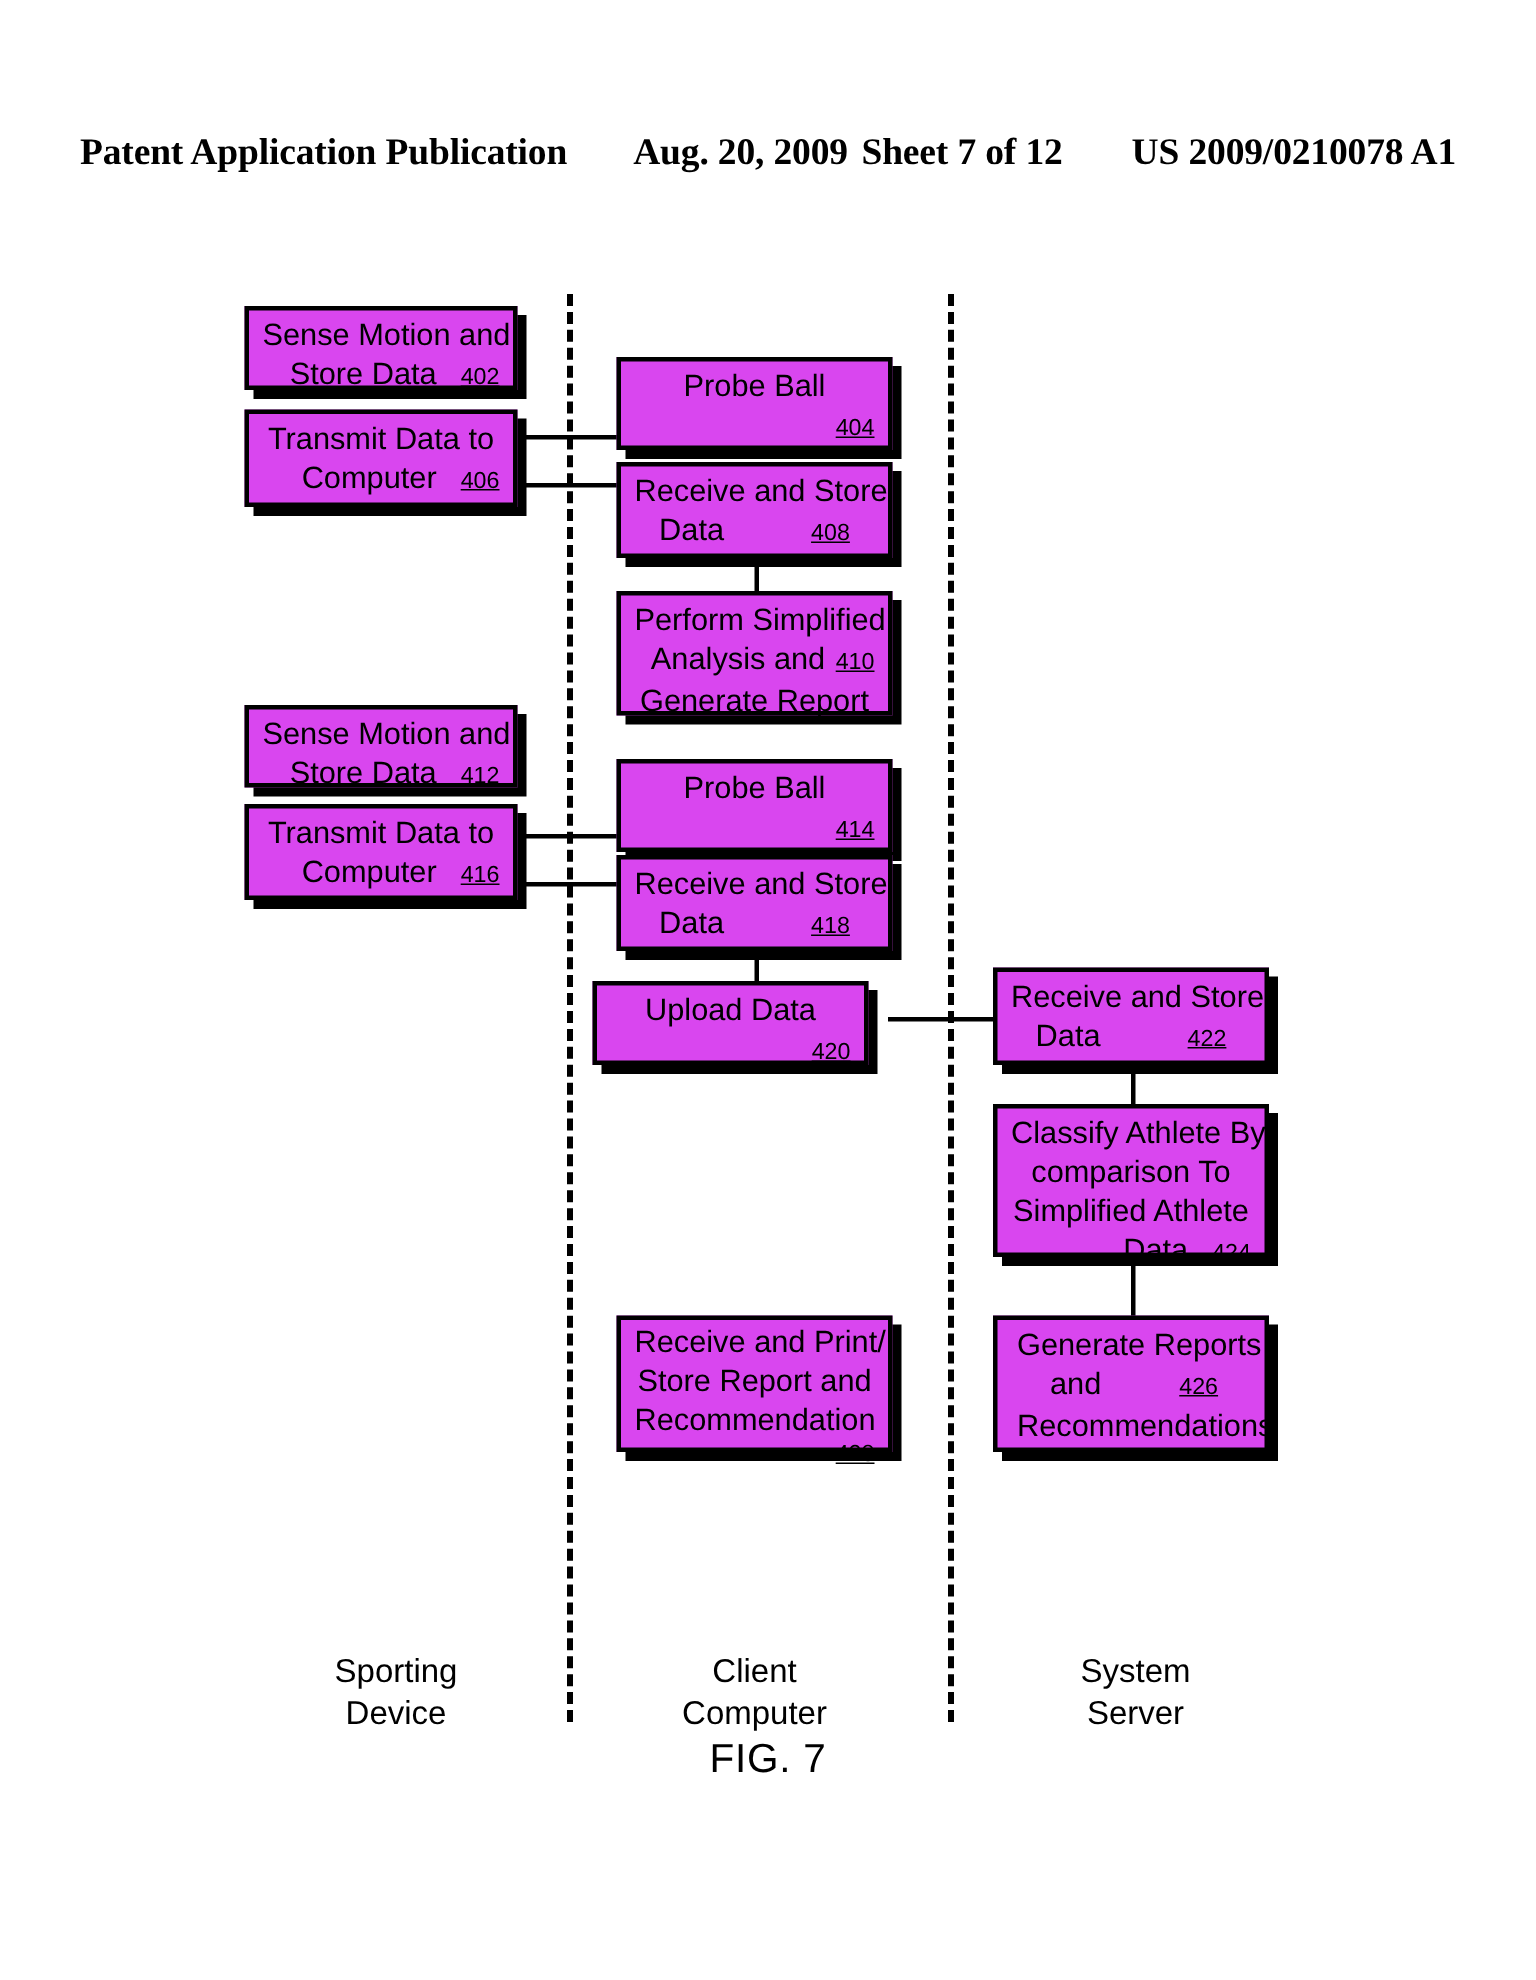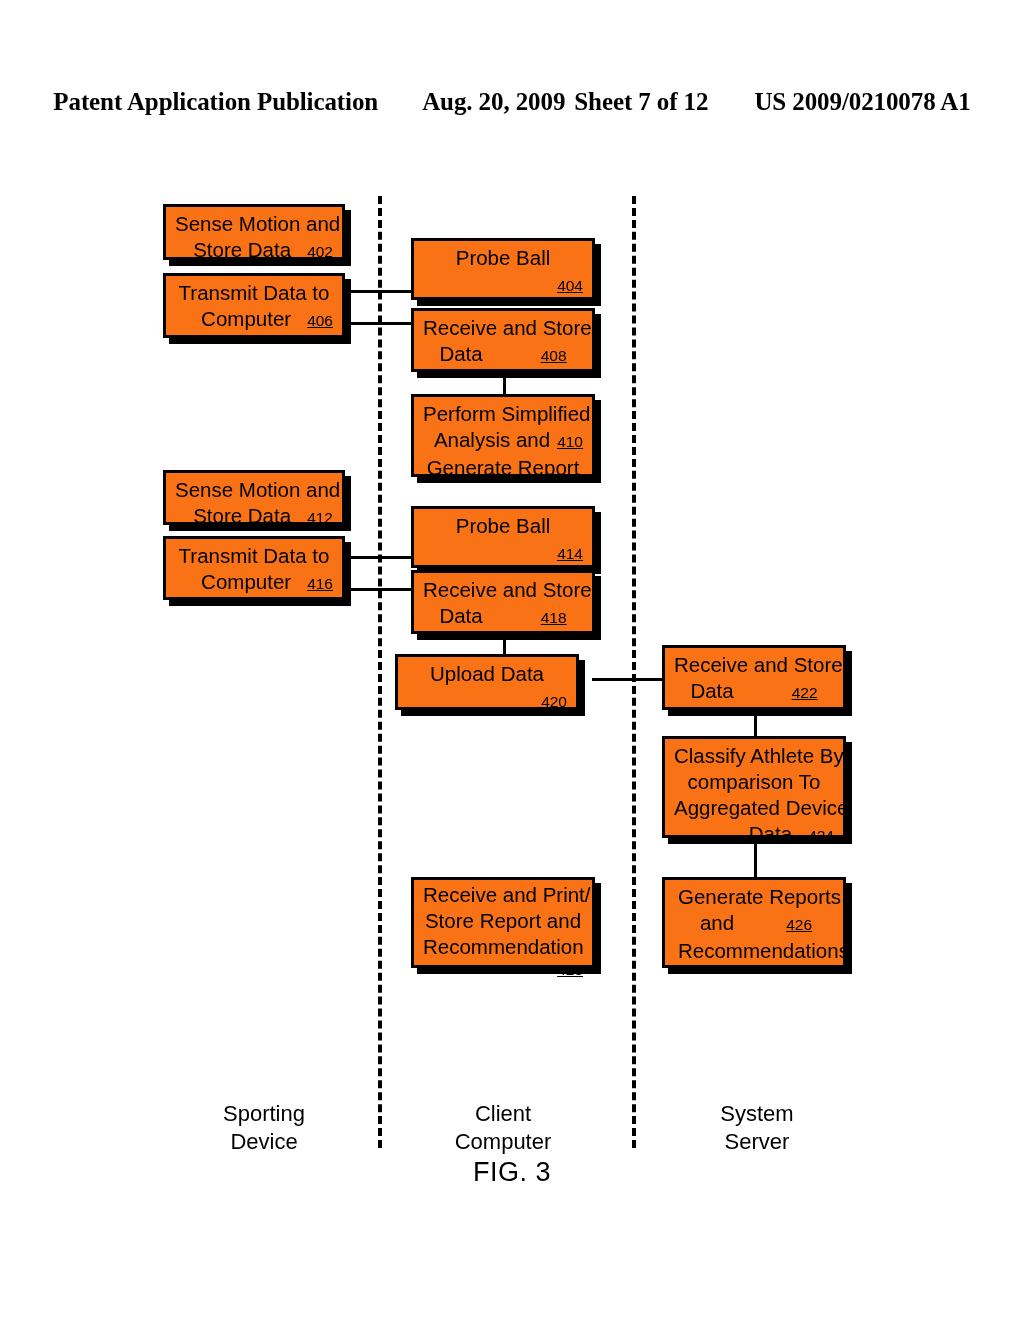--- a/index.html
+++ b/index.html
@@ -50,21 +50,21 @@
   .lane-divider {
     position: absolute;
     width: 0;
     border-left: 4px dashed #000000;
   }
 
   
   .pbox {
     position: absolute;
     box-sizing: border-box;
-    background: #f97316;
+    background: #d946ef;
     border: 3px solid #000000;
     box-shadow: 6px 6px 0 0 #000000;
     padding: 4px 9px 4px 9px;
     display: flex;
     flex-direction: column;
     justify-content: flex-start;
     font-size: 20.5px;
     line-height: 26px;
     z-index: 4;
   }
@@ -209,21 +209,21 @@
   </div>
 
   <div class="pbox" style="left:662px; top:645px; width:184px; height:65px;">
     <span class="ln ctr">Receive and Store</span>
     <span class="ln ctr"><span>Data</span><span class="ref" style="margin-left:58px;">422</span></span>
   </div>
 
   <div class="pbox" style="left:662px; top:736px; width:184px; height:102px;">
     <span class="ln ctr">Classify Athlete By</span>
     <span class="ln ctr">comparison To</span>
-    <span class="ln ctr">Aggregated Device</span>
+    <span class="ln ctr">Simplified Athlete</span>
     <span class="ln rt"><span>Data</span><span class="ref ref-pad">424</span></span>
   </div>
 
   <div class="pbox" style="left:662px; top:877px; width:184px; height:91px;padding-left:13px;">
     <span class="ln ctr">Generate Reports</span>
     <span class="ln ctr"><span>and</span><span class="ref" style="margin-left:52px;">426</span></span>
     <span class="ln ctr">Recommendations</span>
   </div>
 
   <div class="lane-caption" style="left:164px; top:1100px; width:200px;">
@@ -232,15 +232,15 @@
   </div>
   <div class="lane-caption" style="left:403px; top:1100px; width:200px;">
     <span class="ln">Client</span>
     <span class="ln">Computer</span>
   </div>
   <div class="lane-caption" style="left:657px; top:1100px; width:200px;">
     <span class="ln">System</span>
     <span class="ln">Server</span>
   </div>
 
-  <div id="fig-label">FIG. 3</div>
+  <div id="fig-label">FIG. 7</div>
 
 </div>
 
 </body></html>

